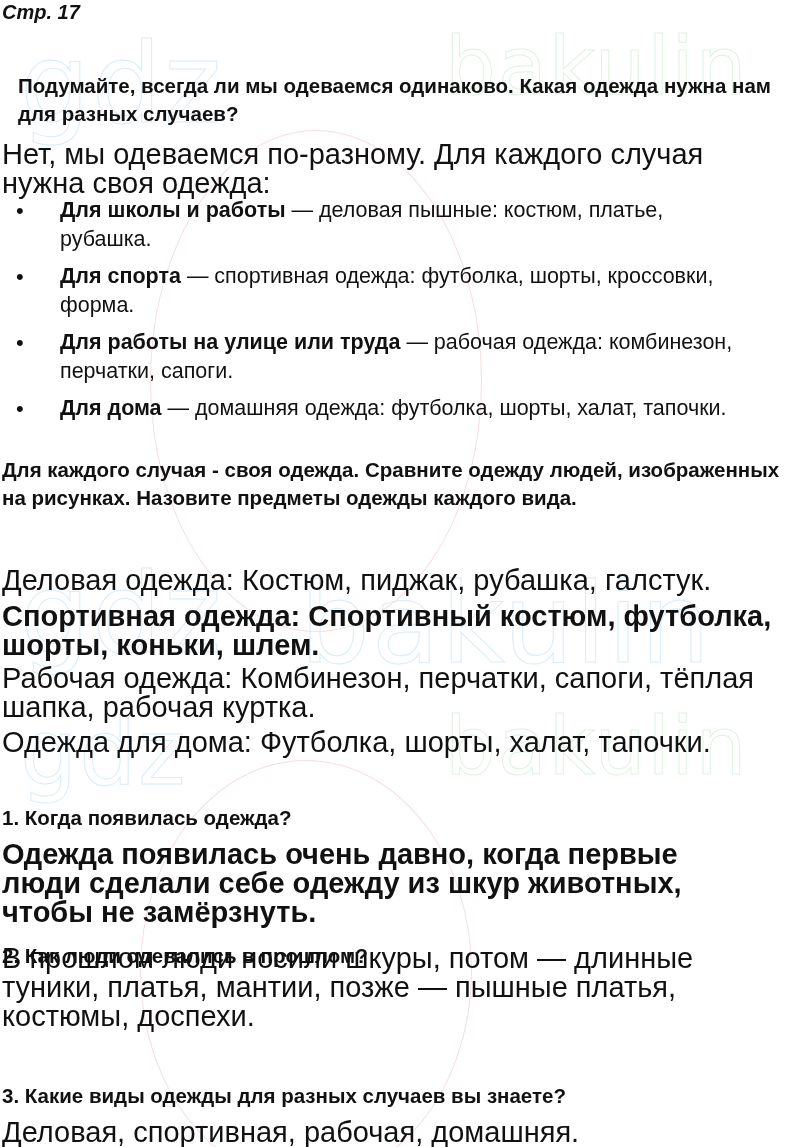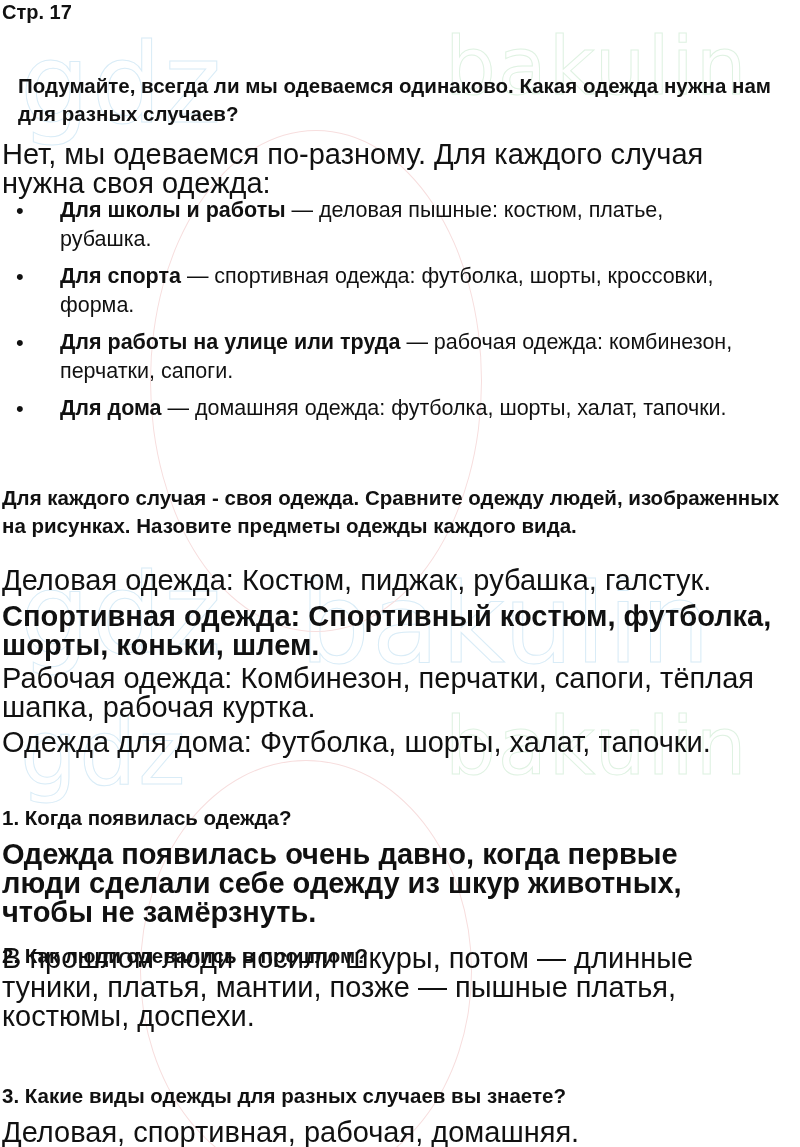--- a/index.html
+++ b/index.html
@@ -6,21 +6,21 @@
     body {
       width: 800px; height: 1147px; position: relative; overflow: hidden;
       font-family: "Liberation Sans", sans-serif; color: #111111;
     }
     .wm { position: absolute; font-family: "DejaVu Sans", sans-serif; color: transparent;
           -webkit-text-stroke: 1px; pointer-events: none; z-index: 0; letter-spacing: 2px; }
     .wm-blue { -webkit-text-stroke-color: #d9ecf7; }
     .wm-green { -webkit-text-stroke-color: #dff2e2; }
     .face { position: absolute; border: 1.5px solid #f7dede; border-radius: 50%; z-index: 0; pointer-events: none; }
     .content { position: relative; z-index: 1; padding: 0 0 0 2px; }
-    .page-label { position: absolute; left: 2px; top: 0px; font-weight: bold; font-size: 20px; line-height: 24px; }
+    .page-label { position: absolute; left: 2px; top: 0px; font-weight: bold; font-size: 20px; line-height: 24px; font-style: italic; }
     .q { position: absolute; left: 2px; right: 6px; font-weight: bold; font-size: 20.5px; line-height: 28px; }
     .p { position: absolute; left: 2px; right: 6px; font-size: 29px; line-height: 29px; }
     ul.bullets { position: absolute; left: 0; top: 196px; margin: 0; padding: 0; list-style: none; width: 800px; }
     ul.bullets li { position: relative; padding-left: 60px; font-size: 21.5px; line-height: 29px; margin-bottom: 8px; }
     ul.bullets li .dot { position: absolute; left: 16px; top: 0; font-size: 22px; }
     ul.bullets li b { font-weight: bold; }
   </style>
 </head>
 <body>
 
@@ -51,21 +51,21 @@
     <li style="width:740px;">
       <span class="dot">•</span>
       <b>Для работы на улице или труда</b><span> — рабочая одежда: комбинезон, перчатки, сапоги.</span>
     </li>
     <li style="width:740px;">
       <span class="dot">•</span>
       <b>Для дома</b><span> — домашняя одежда: футболка, шорты, халат, тапочки.</span>
     </li>
   </ul>
 
-  <div class="q" style="top:484px;width:780px;">Для каждого случая - своя одежда. Сравните одежду людей, изображенных на рисунках. Назовите предметы одежды каждого вида.</div>
+  <div class="q" style="top:456px;width:780px;">Для каждого случая - своя одежда. Сравните одежду людей, изображенных на рисунках. Назовите предметы одежды каждого вида.</div>
   <div class="p" style="top:566px;">Деловая одежда: Костюм, пиджак, рубашка, галстук.</div>
   <div class="p" style="top:602px;width:770px;font-weight:bold;">Спортивная одежда: Спортивный костюм, футболка, шорты, коньки, шлем.</div>
   <div class="p" style="top:664px;width:798px;">Рабочая одежда: Комбинезон, перчатки, сапоги, тёплая шапка, рабочая куртка.</div>
   <div class="p" style="top:728px;">Одежда для дома: Футболка, шорты, халат, тапочки.</div>
 
   <div class="q" style="top:804px;">1. Когда появилась одежда?</div>
   <div class="p" style="top:840px;width:740px;font-weight:bold;">Одежда появилась очень давно, когда первые люди сделали себе одежду из шкур животных, чтобы не замёрзнуть.</div>
 
   <div class="q" style="top:942px;">2. Как люди одевались в прошлом?</div>
   <div class="p" style="top:944px;width:740px;">В прошлом люди носили шкуры, потом — длинные туники, платья, мантии, позже — пышные платья, костюмы, доспехи.</div>

